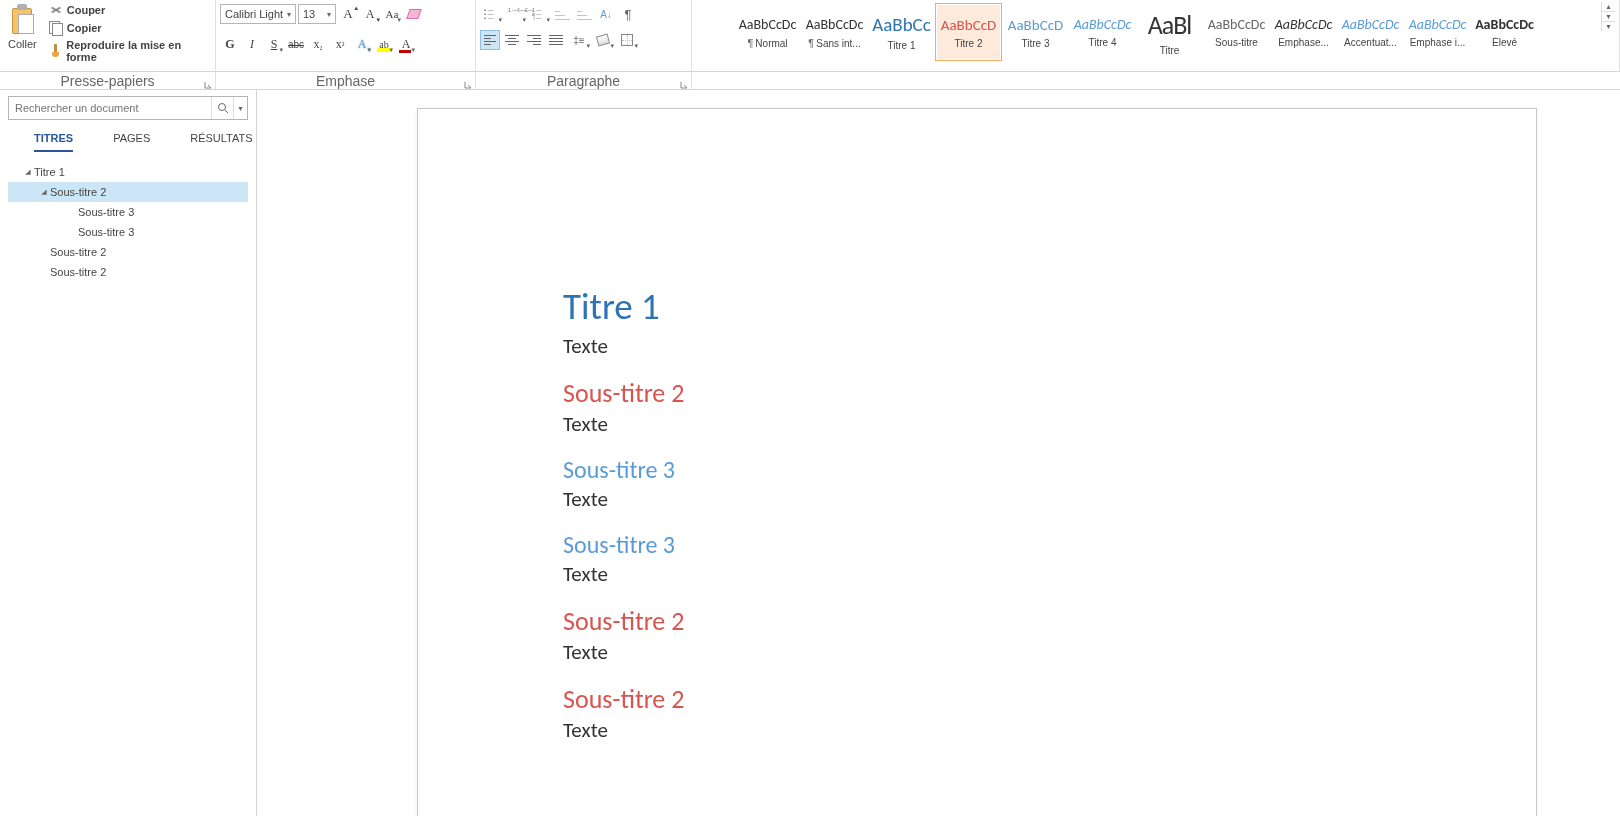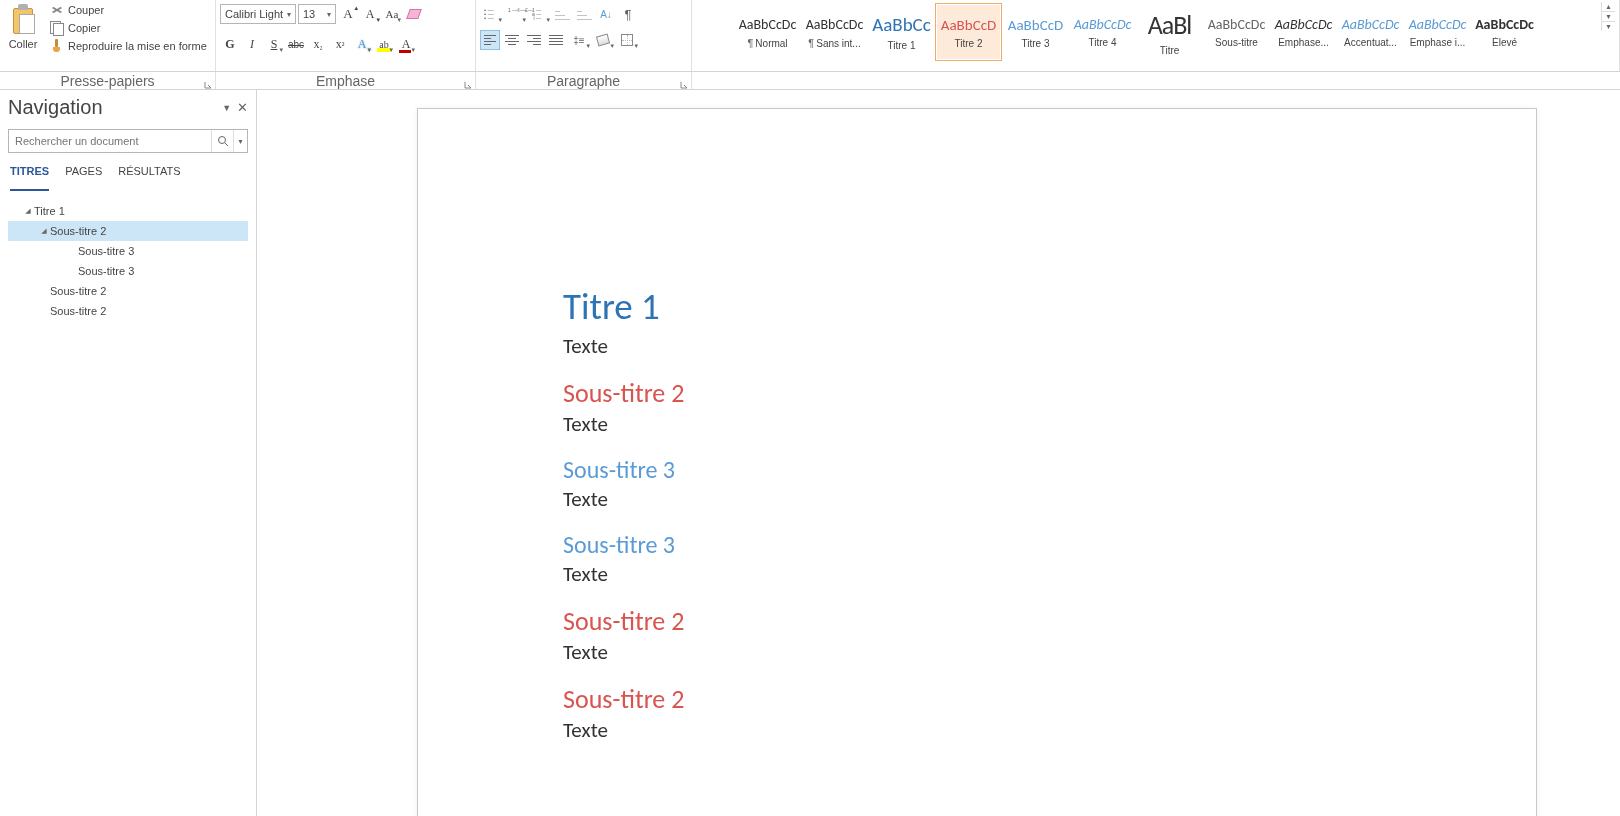--- a/index.html
+++ b/index.html
@@ -9,21 +9,21 @@
 .ribbon-group { display: flex; flex-direction: column; border-right: 1px solid #e1e1e1; padding: 2px 4px 0 4px; position: relative; }
 .ribbon-group-body { display: flex; align-items: flex-start; flex: 1; gap: 2px; }
 
 .paste-big { display: flex; flex-direction: column; align-items: center; width: 38px; padding: 2px; cursor: pointer; }
 .paste-icon { width: 28px; height: 32px; position: relative; }
 .paste-icon .board { position: absolute; top: 4px; left: 4px; width: 20px; height: 26px; background: #f5c469; border: 1px solid #c8933f; border-radius: 2px; }
 .paste-icon .clip { position: absolute; top: 0; left: 9px; width: 10px; height: 6px; background: #b0b0b0; border-radius: 2px 2px 0 0; }
 .paste-icon .sheet { position: absolute; top: 10px; left: 10px; width: 16px; height: 20px; background: #fff; border: 1px solid #aaa; }
 .paste-label { font-size: 11px; color: #444; margin-top: 2px; }
 
-.clip-col { display: flex; flex-direction: column; gap: 2px; padding-left: 4px; }
+.clip-col { display: flex; flex-direction: column; gap: 2px; padding-left: 4px; font-weight: bold; }
 .clip-item { display: flex; align-items: center; gap: 4px; font-size: 11px; color: #444; cursor: pointer; padding: 1px 2px; }
 .scissors-icon { width: 14px; height: 14px; position: relative; }
 .scissors-icon::before, .scissors-icon::after { content: ""; position: absolute; width: 10px; height: 2px; background: #888; top: 6px; left: 2px; }
 .scissors-icon::before { transform: rotate(30deg); }
 .scissors-icon::after { transform: rotate(-30deg); }
 .copy-icon { width: 14px; height: 14px; position: relative; }
 .copy-icon::before { content: ""; position: absolute; width: 9px; height: 11px; border: 1px solid #888; background: #fff; top: 0; left: 0; }
 .copy-icon::after { content: ""; position: absolute; width: 9px; height: 11px; border: 1px solid #888; background: #fff; top: 2px; left: 3px; }
 .brush-icon { width: 14px; height: 14px; position: relative; }
 .brush-icon::before { content: ""; position: absolute; width: 3px; height: 8px; background: #c68a3f; top: 0; left: 5px; border-radius: 1px; }
@@ -114,21 +114,21 @@
 .nav-header { display: flex; align-items: center; justify-content: space-between; margin-bottom: 10px; }
 .nav-title { font-size: 20px; color: #444; font-weight: 300; }
 .nav-ctrls { display: flex; gap: 6px; align-items: center; }
 .nav-dd { font-size: 9px; color: #666; cursor: pointer; }
 .nav-close { font-size: 13px; color: #666; cursor: pointer; font-family: Arial; }
 .nav-search { display: flex; border: 1px solid #b5b5b5; height: 24px; margin-bottom: 12px; }
 .nav-search input { flex: 1; border: none; outline: none; padding: 0 6px; font-size: 11px; color: #888; }
 .nav-search .sbtn { width: 22px; display: flex; align-items: center; justify-content: center; border-left: 1px solid #ddd; cursor: pointer; color: #666; font-size: 12px; position: relative; }
 .nav-search .sdd { width: 14px; display:flex;align-items:center;justify-content:center; border-left:1px solid #ddd; cursor:pointer; font-size:8px; color:#666; }
 .nav-tabs { display: flex; gap: 16px; font-size: 11px; margin-bottom: 10px; padding: 0 2px; }
-.nav-tab { color: #444; cursor: pointer; padding-bottom: 12px; }
+.nav-tab { color: #444; cursor: pointer; padding-bottom: 6px; margin-left: 24px; }
 .nav-tab.active { color: #2b579a; font-weight: bold; border-bottom: 2px solid #2b579a; }
 .nav-tree { font-size: 11px; color: #444; }
 .tree-item { display: flex; align-items: center; height: 20px; cursor: pointer; padding-right: 4px; }
 .tree-item.selected { background: #cde6f7; }
 .tree-toggle { width: 12px; font-size: 9px; color: #666; text-align: center; }
 .tree-label { flex: 1; }
 .lvl0 { padding-left: 14px; }
 .lvl1 { padding-left: 30px; }
 .lvl2 { padding-left: 58px; }
 
@@ -376,27 +376,20 @@
     <span>Paragraphe</span>
     <span class="dl"><svg viewBox="0 0 10 10">
           <path d="M2 2 L2 8 L8 8 M5 5 L8 8" stroke="#888" fill="none" stroke-width="1"></path>
         </svg></span>
   </div>
 </div>
 
 <div class="workspace">
 
   <div class="nav-pane">
-    <div class="nav-header">
-      <div class="nav-title">Navigation</div>
-      <div class="nav-ctrls">
-        <span class="nav-dd">▼</span>
-        <span class="nav-close">✕</span>
-      </div>
-    </div>
     <div class="nav-search">
       <input type="text" placeholder="Rechercher un document" style="">
       <div class="sbtn">
         <svg width="12" height="12" viewBox="0 0 12 12">
             <circle cx="5" cy="5" r="3.5" stroke="#666" fill="none" stroke-width="1"></circle>
             <line x1="8" y1="8" x2="11" y2="11" stroke="#666" stroke-width="1"></line>
           </svg>
       </div>
       <div class="sdd">▾</div>
     </div>

